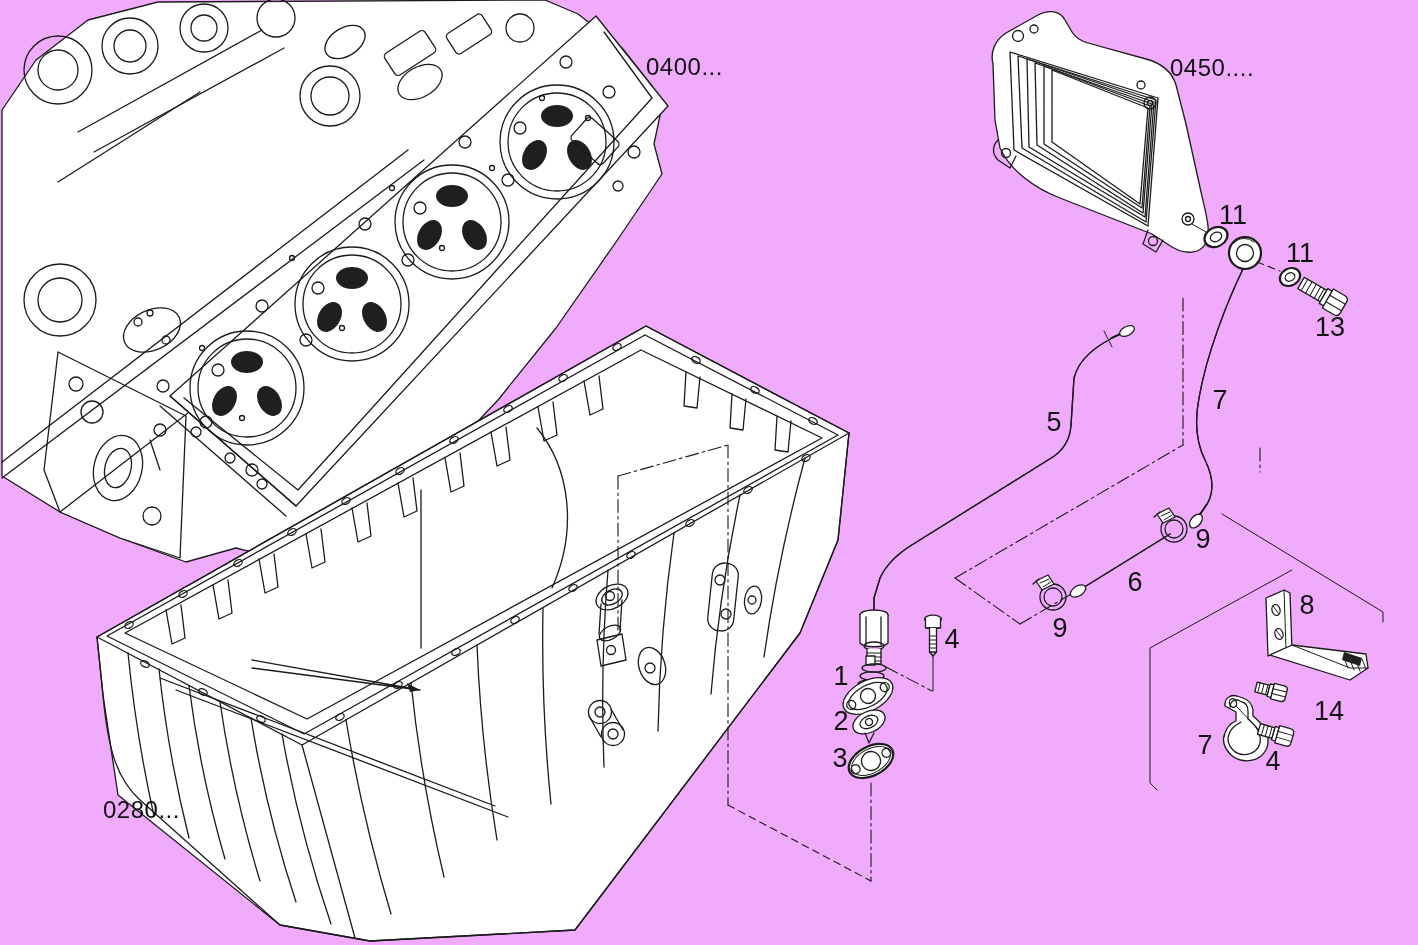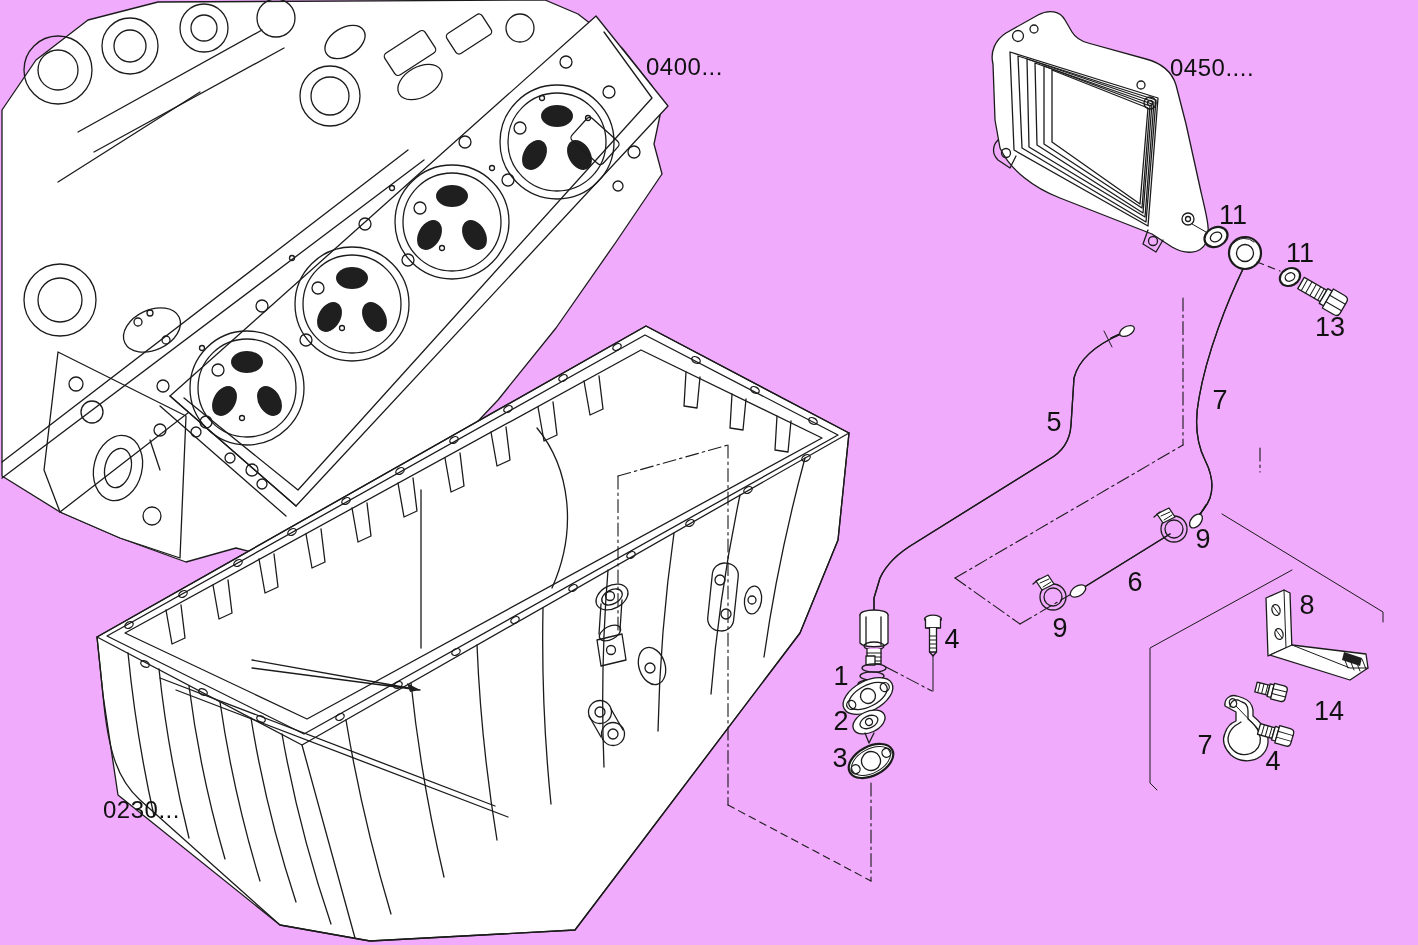--- a/index.html
+++ b/index.html
@@ -430,21 +430,21 @@
       <rect x="15" y="-7" width="4" height="14" class="w"></rect>
       <path class="w" d="M19,-9 h11 q4.5,0 4.5,4 v10 q0,4 -4.5,4 h-11 z"></path>
       <path class="ld" d="M19,-3 L34.5,-3 M19,3 L34.5,3"></path>
     </g>
   </g>
 </svg>
 
 <div class="labels" id="labels">
       <span class="sec" style="left: 646px; top: 53px;">0400...</span>
       <span class="sec" style="left: 1170px; top: 54px;">0450....</span>
-      <span class="sec" style="left: 103px; top: 796px;">0230...</span>
+      <span class="sec" style="left: 103px; top: 796px;">0280...</span>
       <span class="num" style="left: 841px; top: 676px;">1</span>
       <span class="num" style="left: 841px; top: 721px;">2</span>
       <span class="num" style="left: 840px; top: 758px;">3</span>
       <span class="num" style="left: 952px; top: 639px;">4</span>
       <span class="num" style="left: 1054px; top: 422px;">5</span>
       <span class="num" style="left: 1135px; top: 582px;">6</span>
       <span class="num" style="left: 1220px; top: 400px;">7</span>
       <span class="num" style="left: 1307px; top: 605px;">8</span>
       <span class="num" style="left: 1060px; top: 628px;">9</span>
       <span class="num" style="left: 1203px; top: 539px;">9</span>

